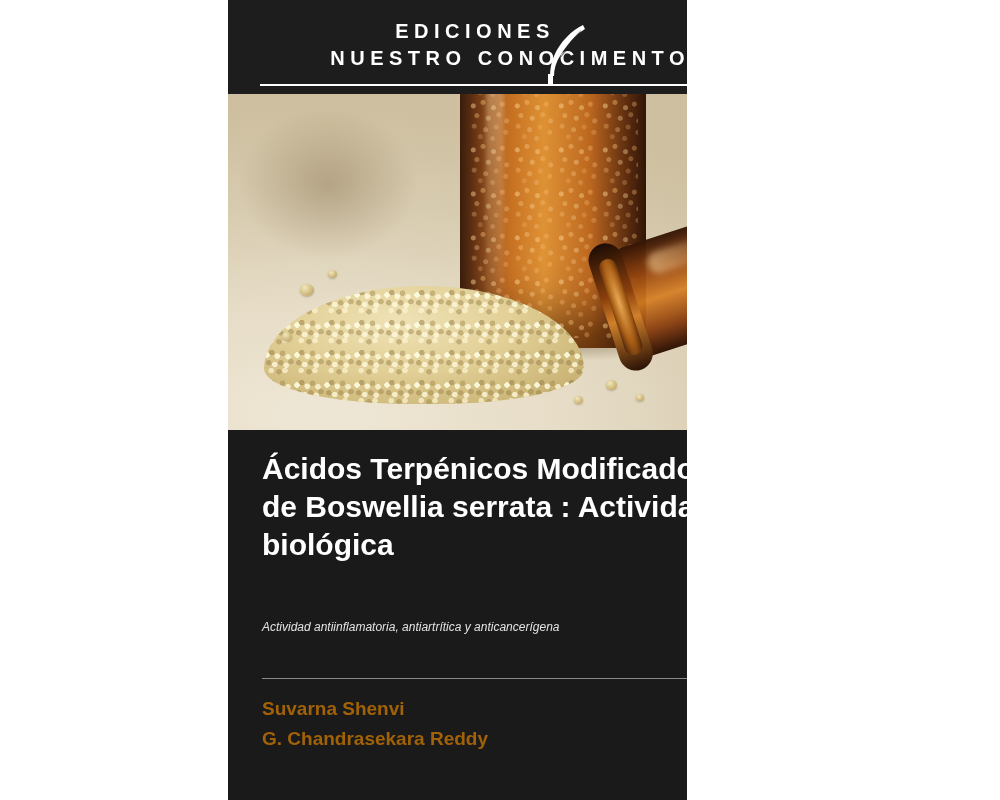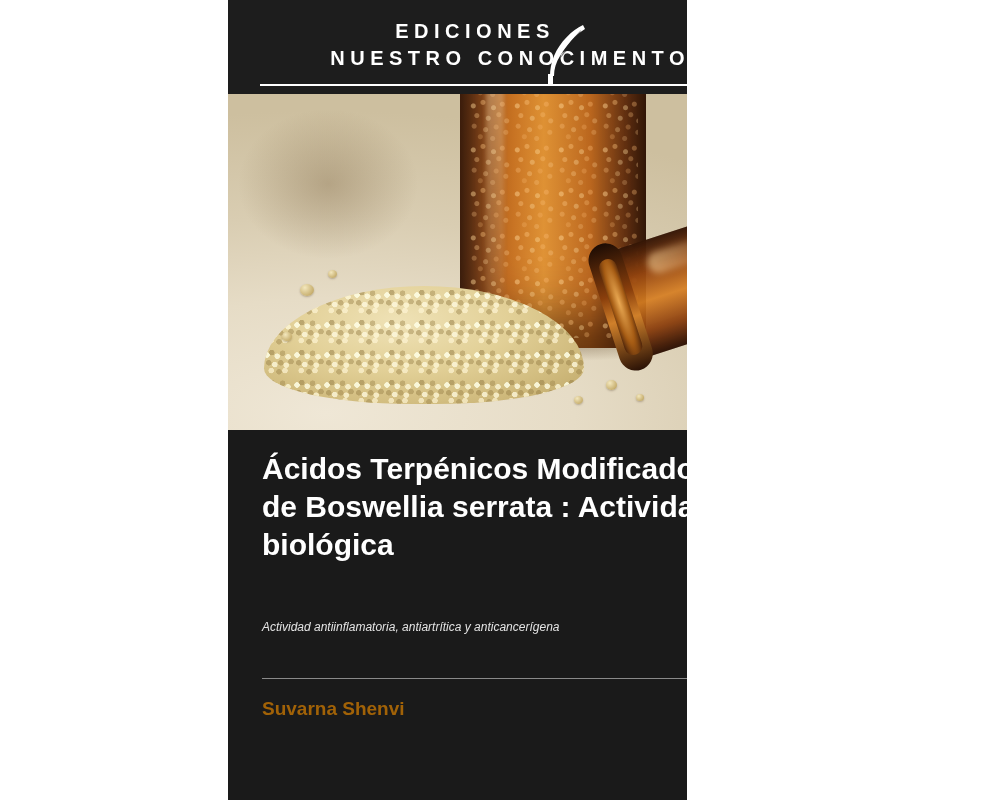--- a/index.html
+++ b/index.html
@@ -379,16 +379,17 @@
       <div class="stray" style="left:378px; top:286px; width:11px; height:10px;"></div>
       <div class="stray" style="left:408px; top:300px; width:8px; height:7px;"></div>
       <div class="stray" style="left:346px; top:302px; width:9px; height:8px;"></div>
     </div>
 
     <div id="title-block">
       <div id="book-title">Ácidos Terpénicos Modificados de Boswellia serrata : Actividad biológica</div>
       <div id="book-subtitle">Actividad antiinflamatoria, antiartrítica y anticancerígena</div>
       <div id="author-rule"></div>
       <div class="author" id="author-0">Suvarna Shenvi</div>
+      <div class="author" id="author-1">G. Chandrasekara Reddy</div>
     </div>
 
   </div>
 </div>
 
 </body></html>

